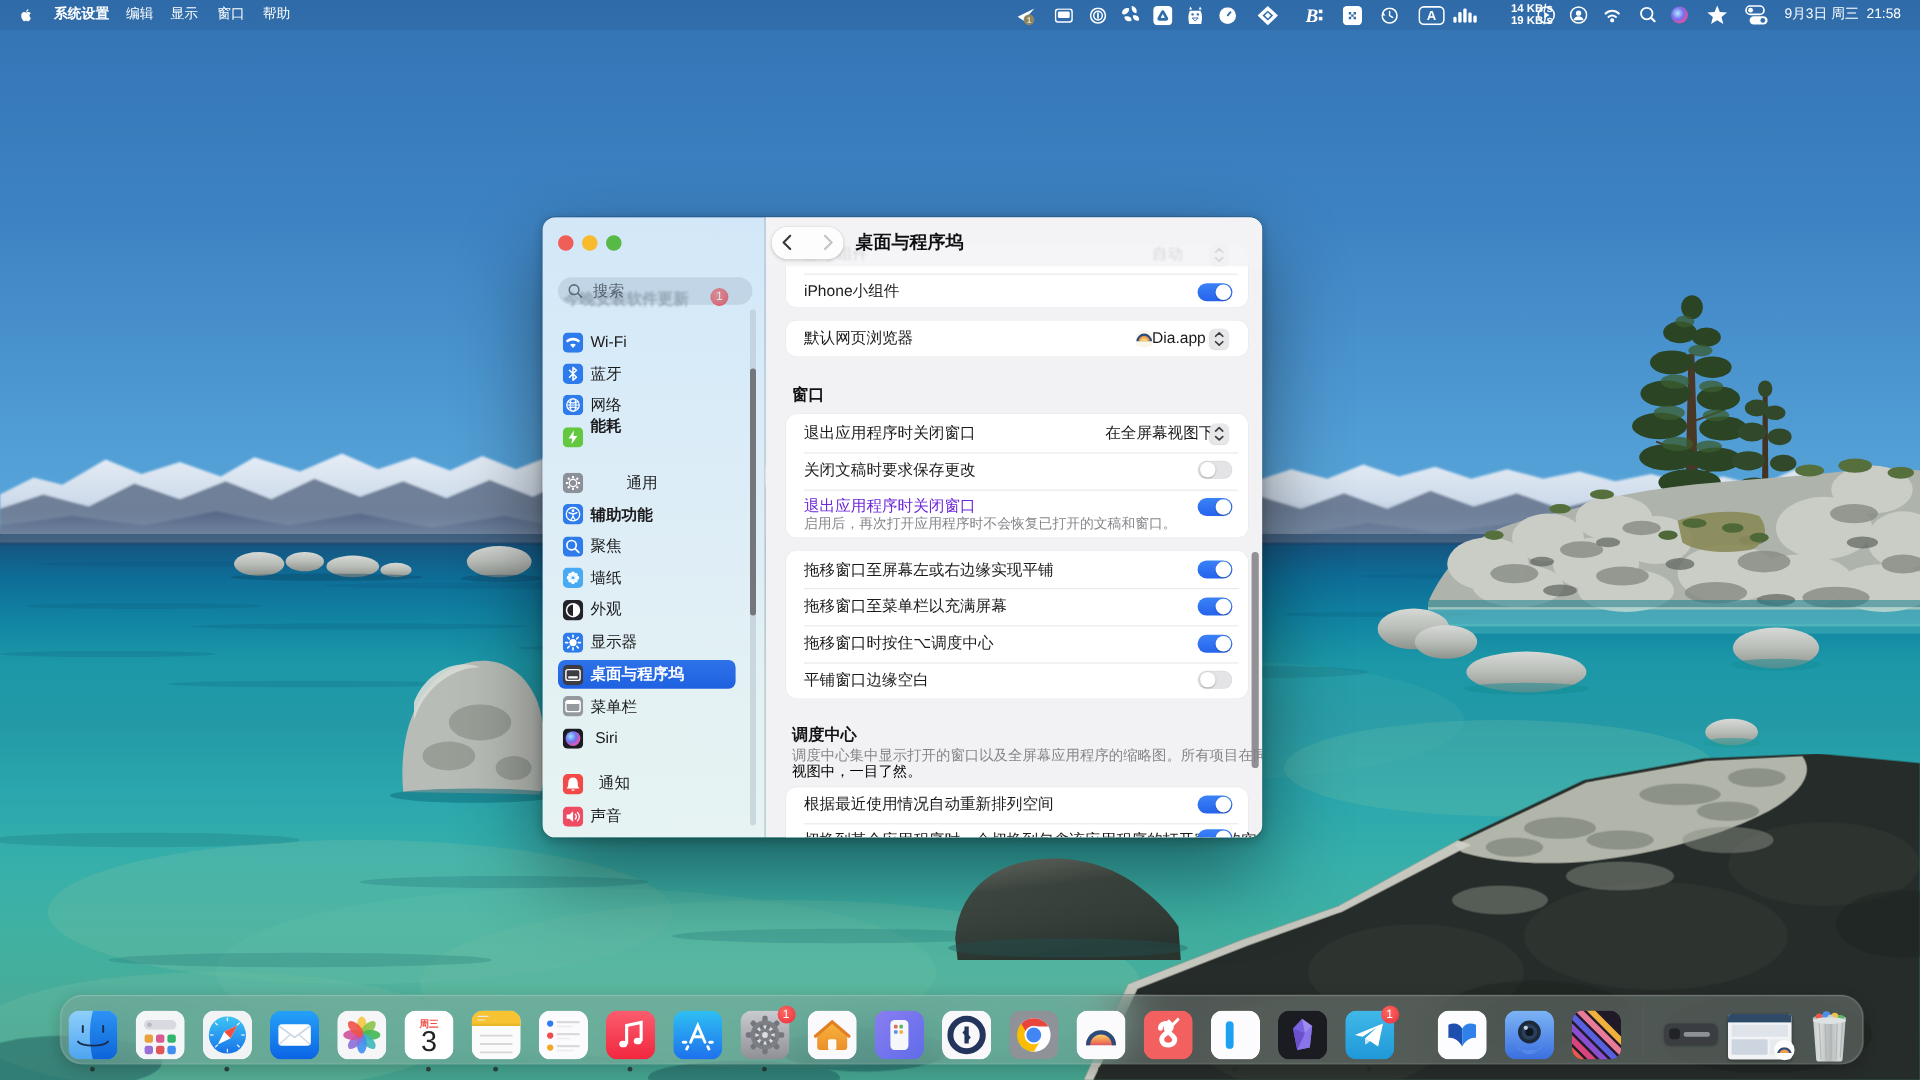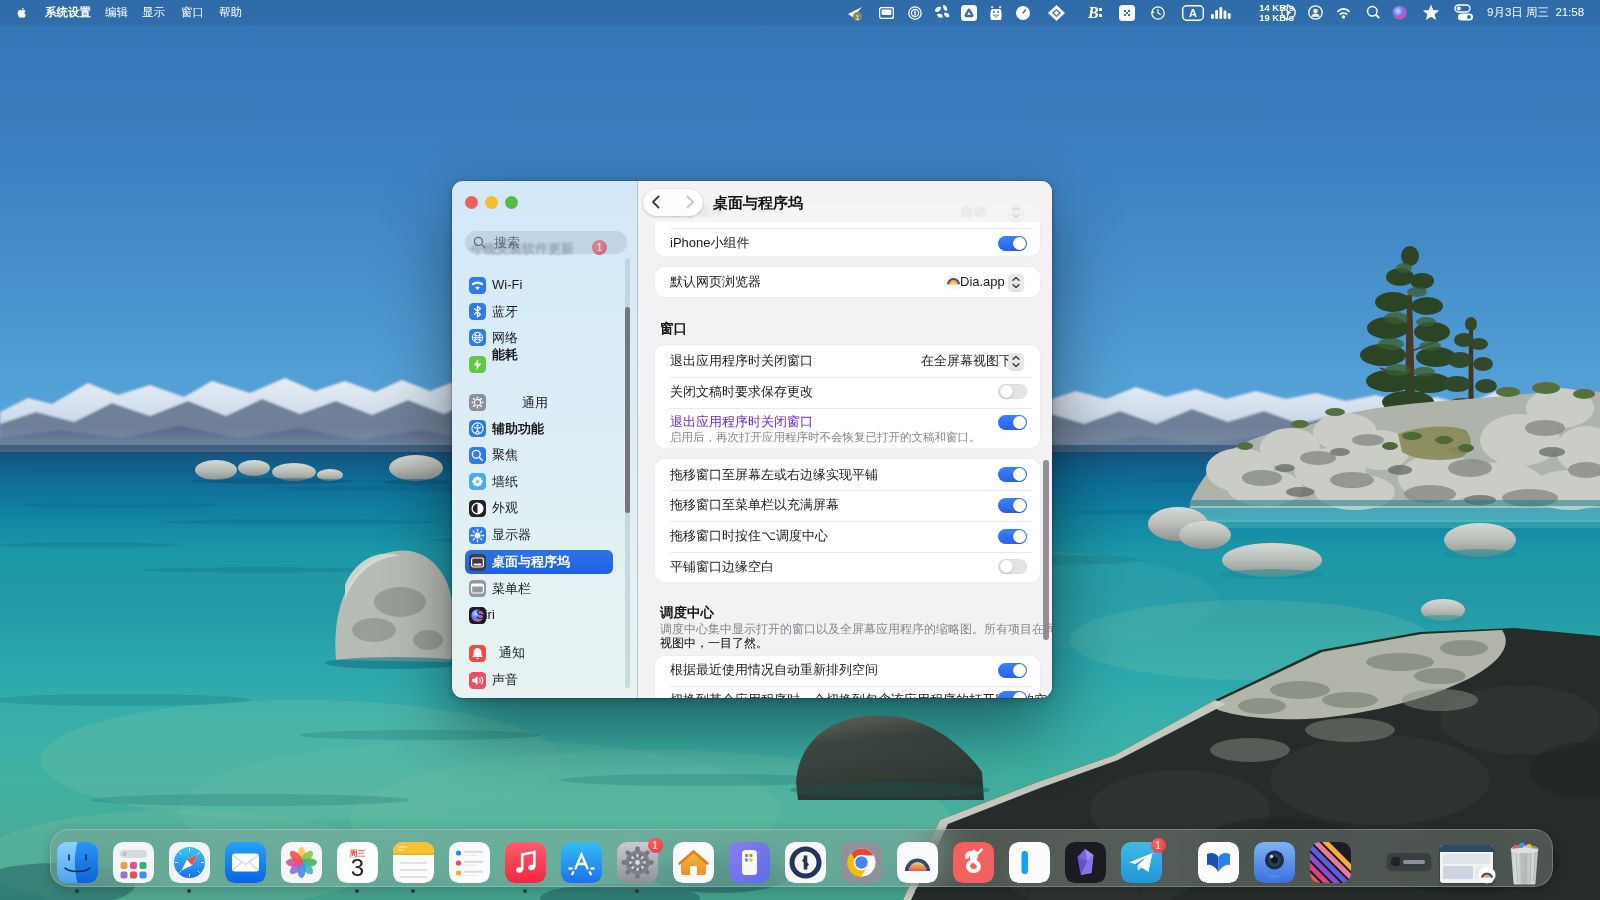--- a/index.html
+++ b/index.html
@@ -527,21 +527,21 @@
               <radialGradient id="sirig" cx="0.35" cy="0.35" r="0.9">
                 <stop offset="0" stop-color="#9be5ff"></stop>
                 <stop offset="0.4" stop-color="#6e73f2"></stop>
                 <stop offset="0.7" stop-color="#e356b0"></stop>
                 <stop offset="1" stop-color="#45c7f0"></stop>
               </radialGradient>
             </defs>
             <rect width="17" height="17" rx="4.2" fill="#1b1b22"></rect>
             <circle cx="8.5" cy="8.5" r="6.2" fill="url(#sirig)"></circle>
           </svg></div>
-      <div class="abs" style="left:24px;top:425px;height:18px;line-height:18px;font-size:13px;font-weight:400;color:#1b1b1e;white-space:nowrap;">Siri</div>
+      <div class="abs" style="left:44px;top:425px;height:18px;line-height:18px;font-size:13px;font-weight:400;color:#1b1b1e;white-space:nowrap;">Siri</div>
       <div class="abs" style="left:17px;top:463.5px;width:17px;height:17px;"><svg width="17" height="17" viewBox="0 0 17 17">
             <rect width="17" height="17" rx="4.2" fill="#f14a49"></rect>
             <path d="M8.5,3 C10.7,3 12.3,4.7 12.4,7 L12.6,10.2 L13.8,12 L3.2,12 L4.4,10.2 L4.6,7 C4.7,4.7 6.3,3 8.5,3 Z" fill="#fff"></path>
             <path d="M7,13 C7.3,13.8 7.8,14.2 8.5,14.2 C9.2,14.2 9.7,13.8 10,13 Z" fill="#fff"></path>
           </svg></div>
       <div class="abs" style="left:47px;top:463px;height:18px;line-height:18px;font-size:13px;font-weight:400;color:#1b1b1e;white-space:nowrap;">通知</div>
       <div class="abs" style="left:17px;top:490.5px;width:17px;height:17px;"><svg width="17" height="17" viewBox="0 0 17 17">
             <rect width="17" height="17" rx="4.2" fill="#ef4b63"></rect>
             <path d="M3.2,6.7 L5.6,6.7 L8.6,4 L8.6,13 L5.6,10.3 L3.2,10.3 Z" fill="#fff"></path>
             <g fill="none" stroke="#fff" stroke-width="1.1" stroke-linecap="round">

